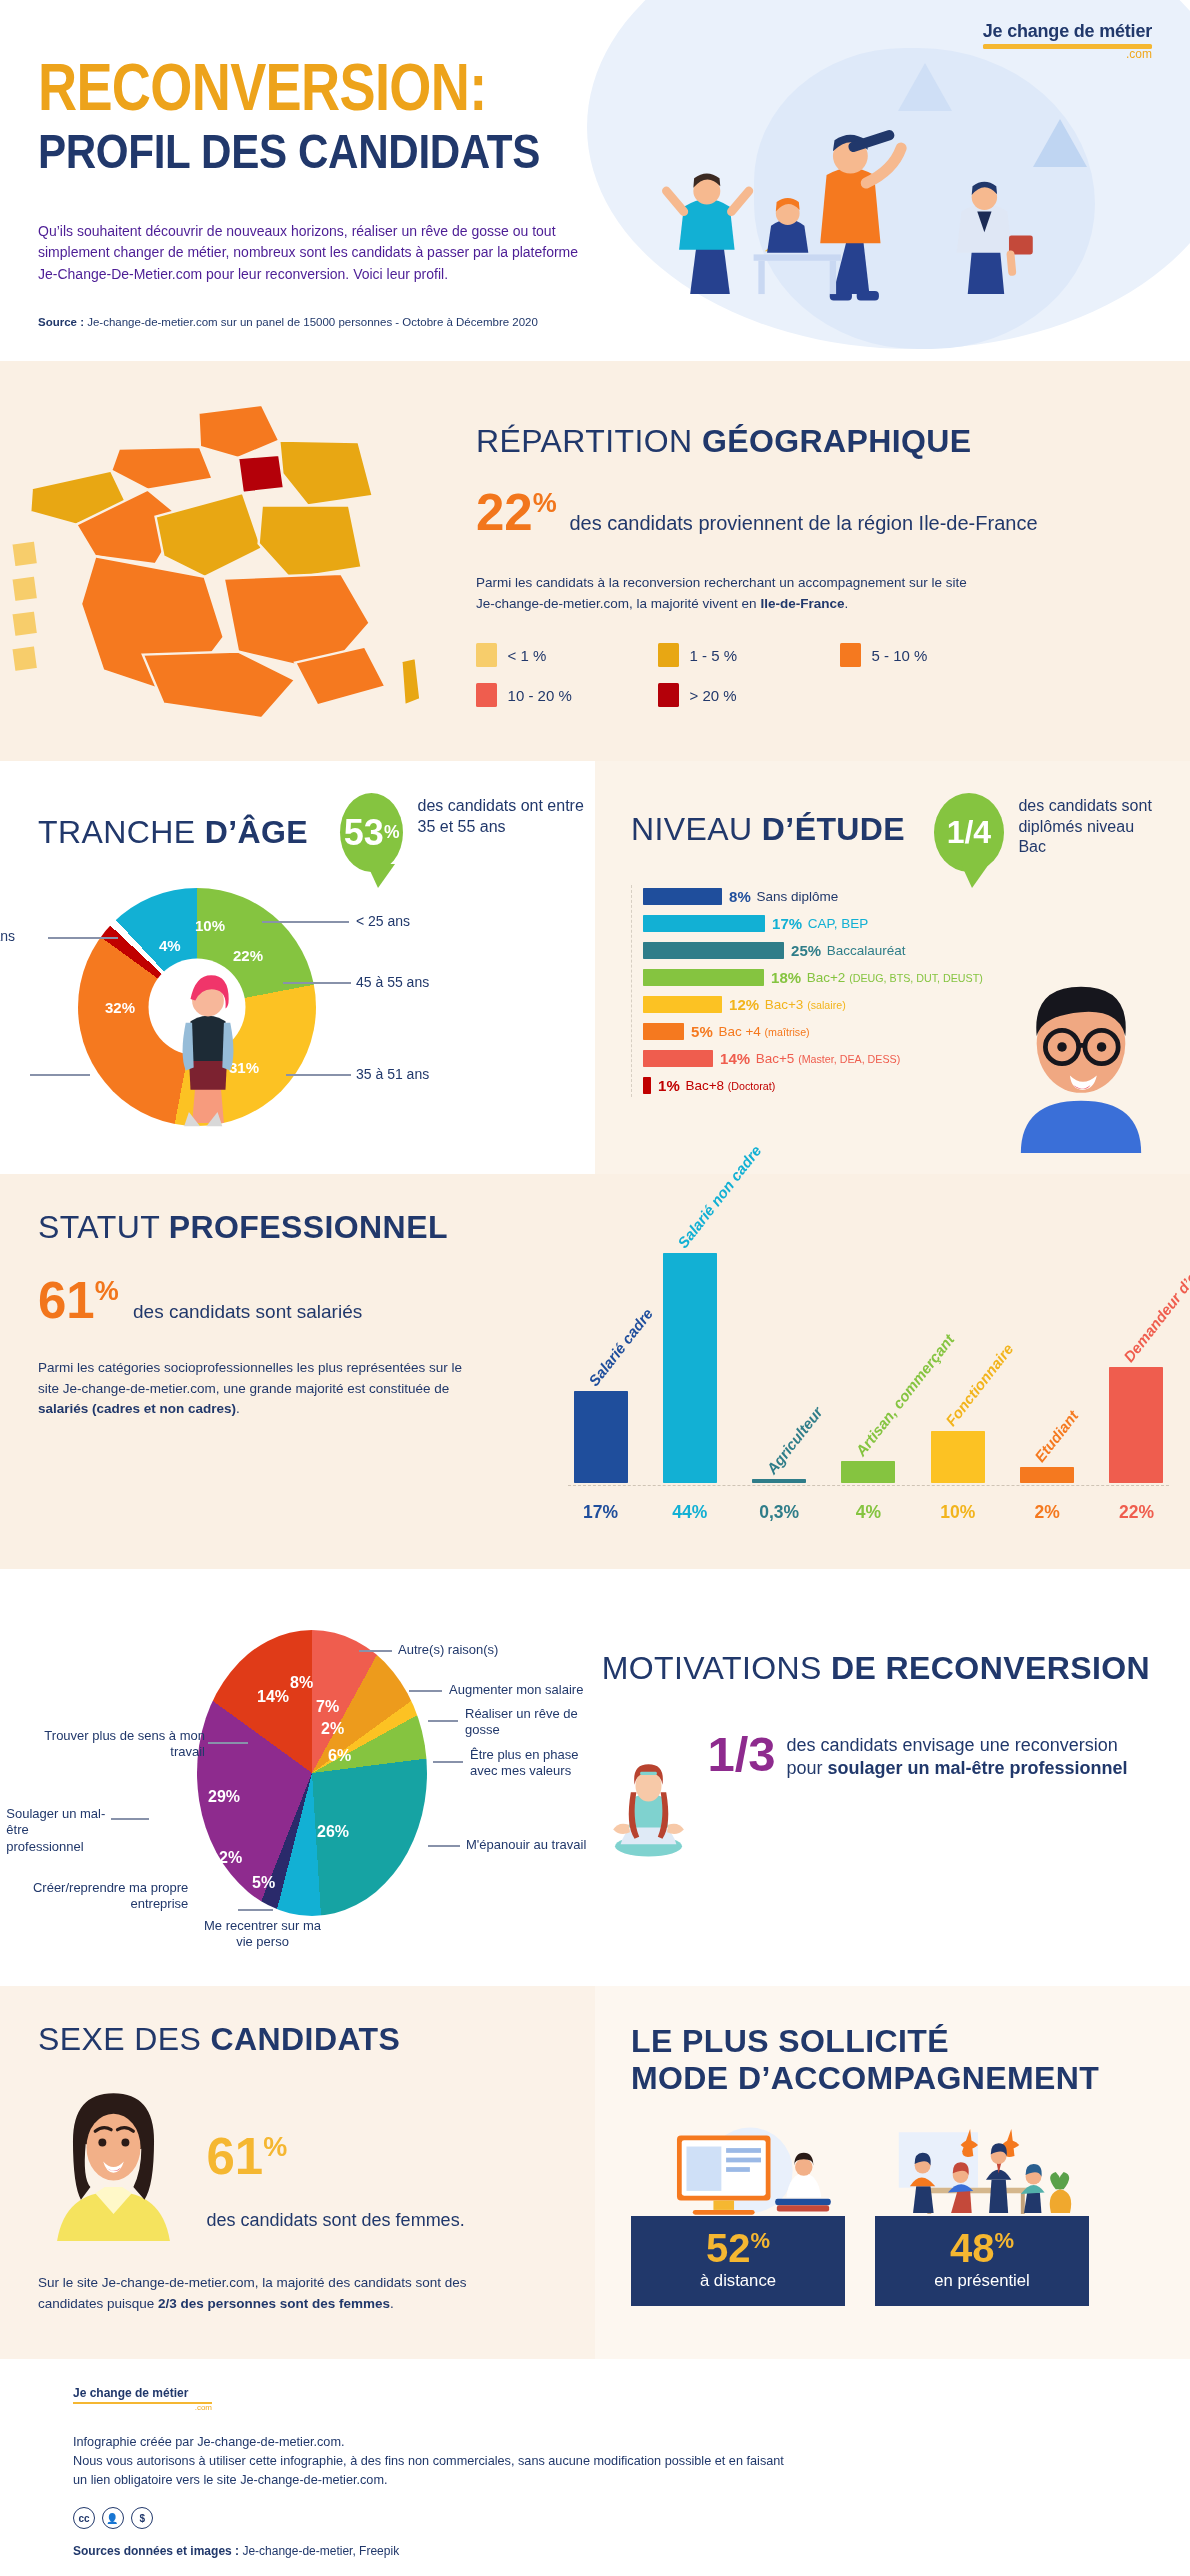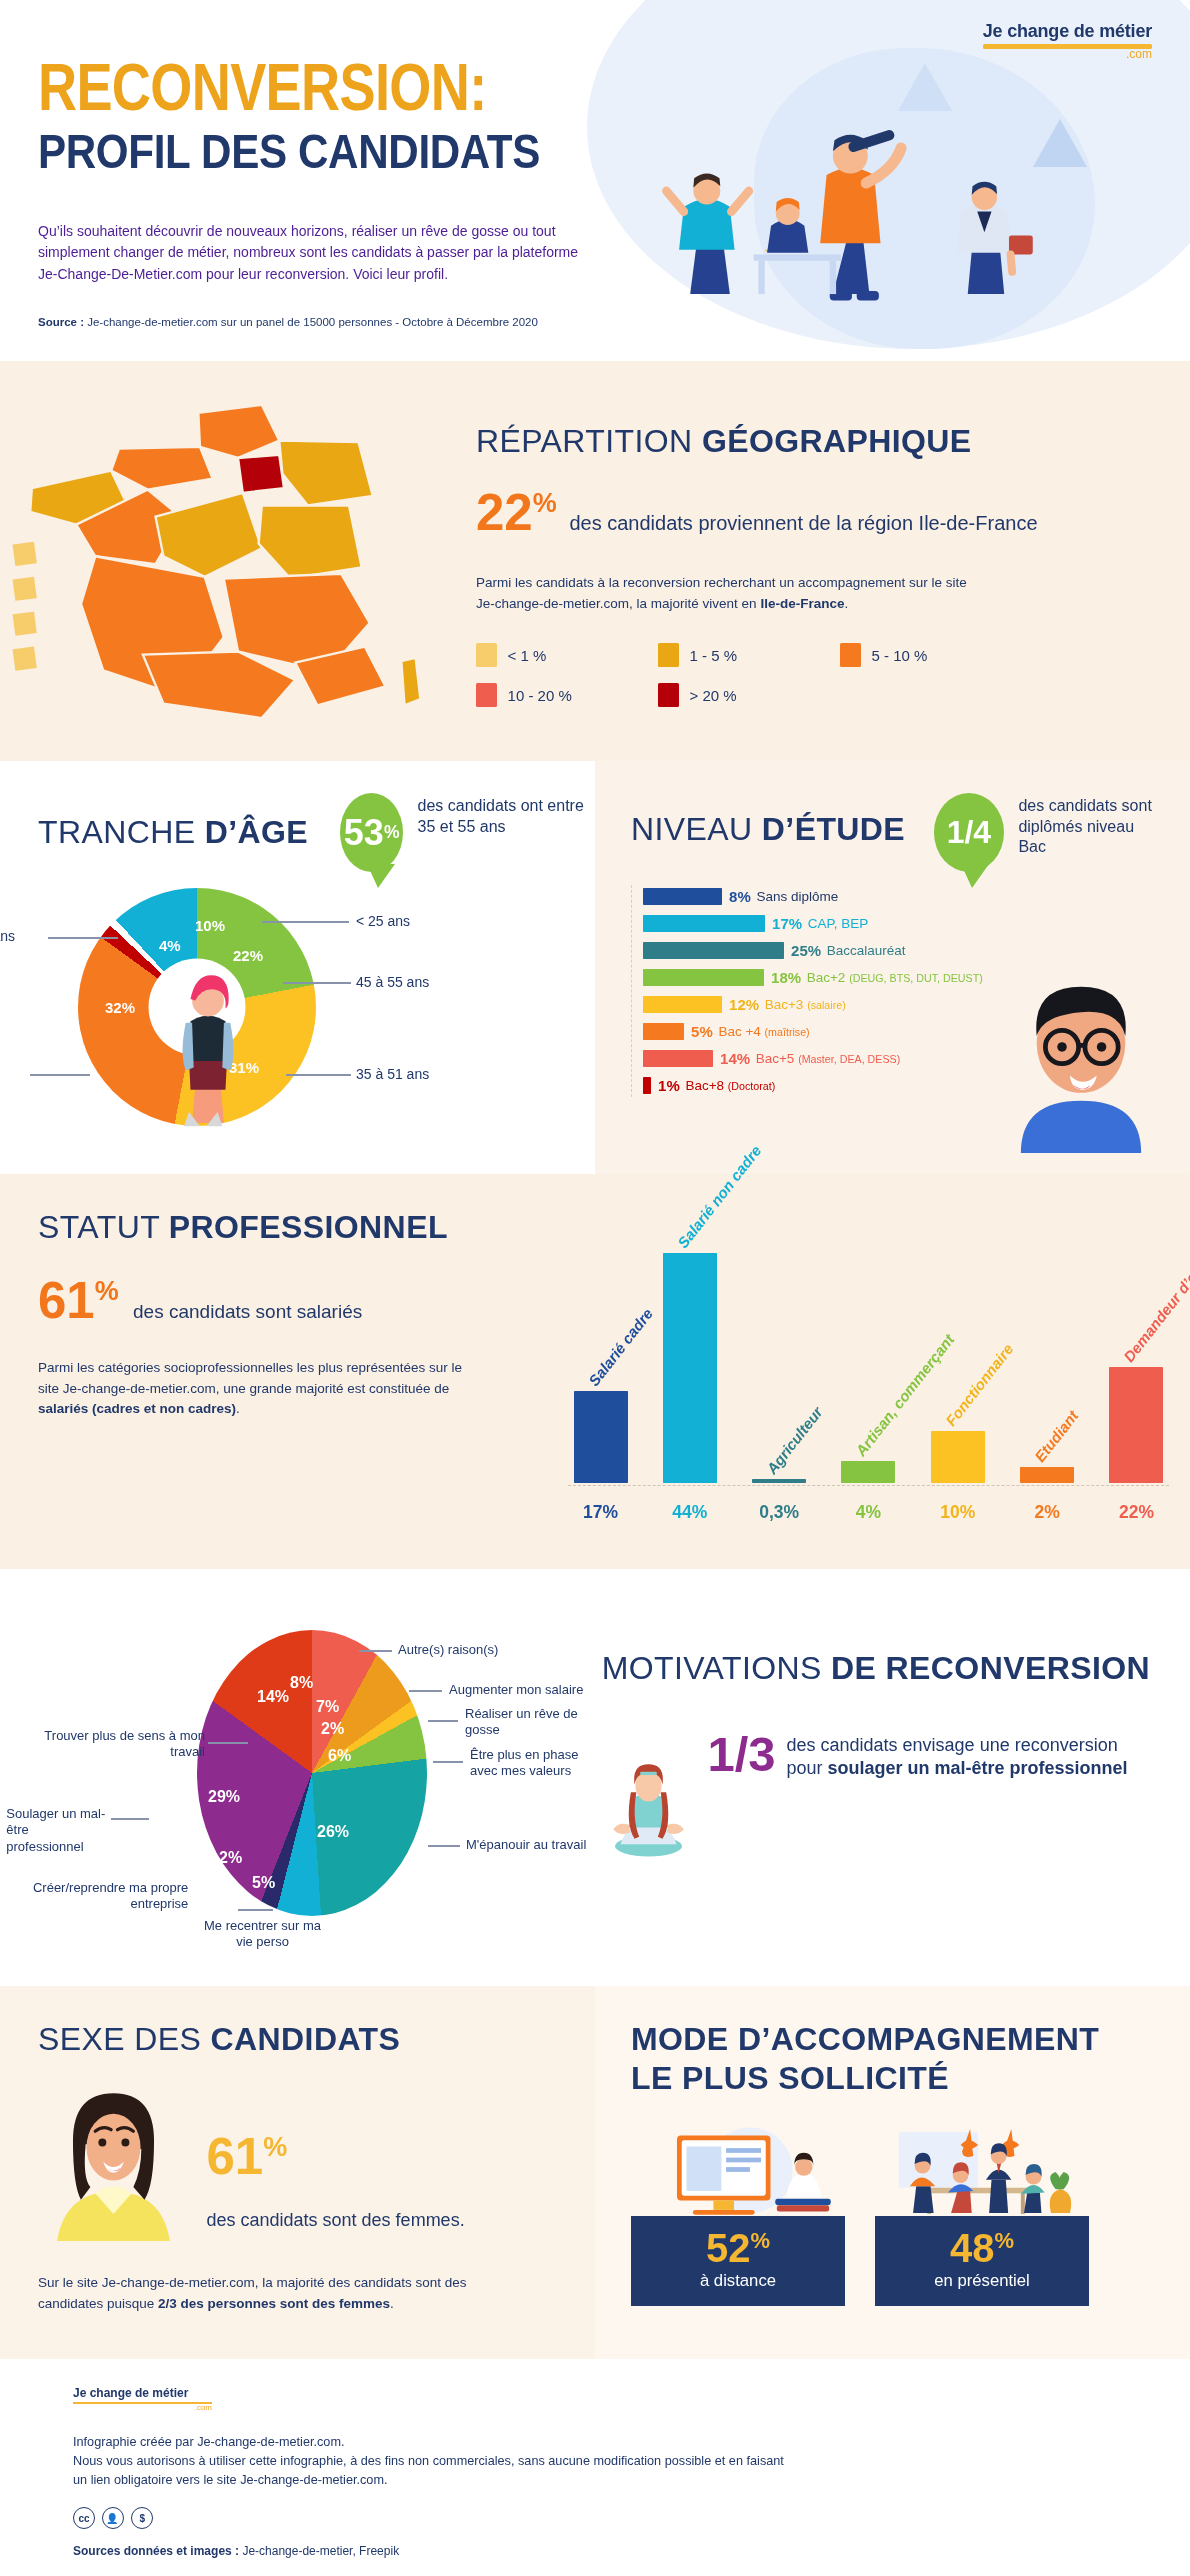--- a/index.html
+++ b/index.html
@@ -606,22 +606,22 @@
           <span class="lbl" style="font-size:18px;">des candidats sont des femmes.</span>
         </div>
       </div>
 
       <div class="sexe-p">
         <span>Sur le site Je-change-de-metier.com, la majorité des candidats sont des candidates puisque </span><b>2/3 des personnes sont des femmes</b><span>.</span>
       </div>
     </div>
 
     <div class="mode">
+      <div class="sec-title" style="font-weight:800; margin-top:1.6px;">LE PLUS SOLLICITÉ</div>
       <div class="sec-title" style="font-weight:700;">MODE D’ACCOMPAGNEMENT</div>
-      <div class="sec-title" style="font-weight:800; margin-top:1.6px;">LE PLUS SOLLICITÉ</div>
 
       <div class="cards">
         <div class="card">
           <div class="card-art">
             <svg width="214" height="97" viewBox="0 0 270 122">
               <circle cx="150" cy="62" r="54" fill="#e9f0fb"></circle>
               <rect x="58" y="18" width="118" height="82" rx="5" fill="#f5791f"></rect>
               <rect x="64" y="24" width="106" height="70" rx="3" fill="#fff"></rect>
               <rect x="70" y="32" width="44" height="56" fill="#cfe0f7"></rect>
               <rect x="120" y="34" width="44" height="6" fill="#9bb9e6"></rect>

